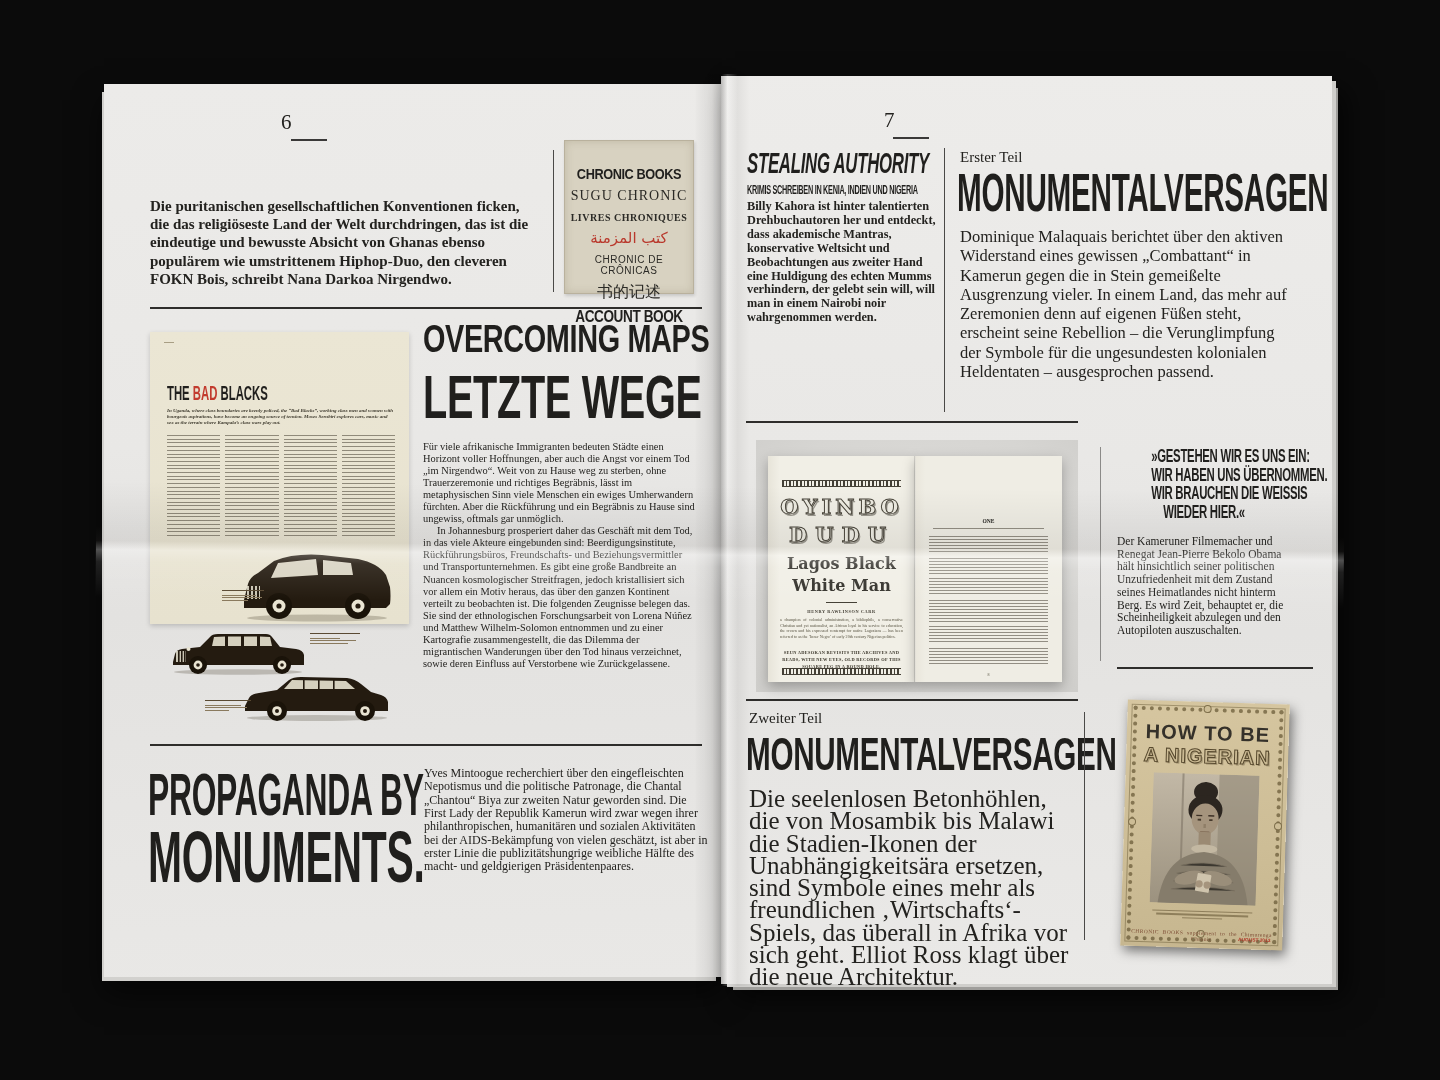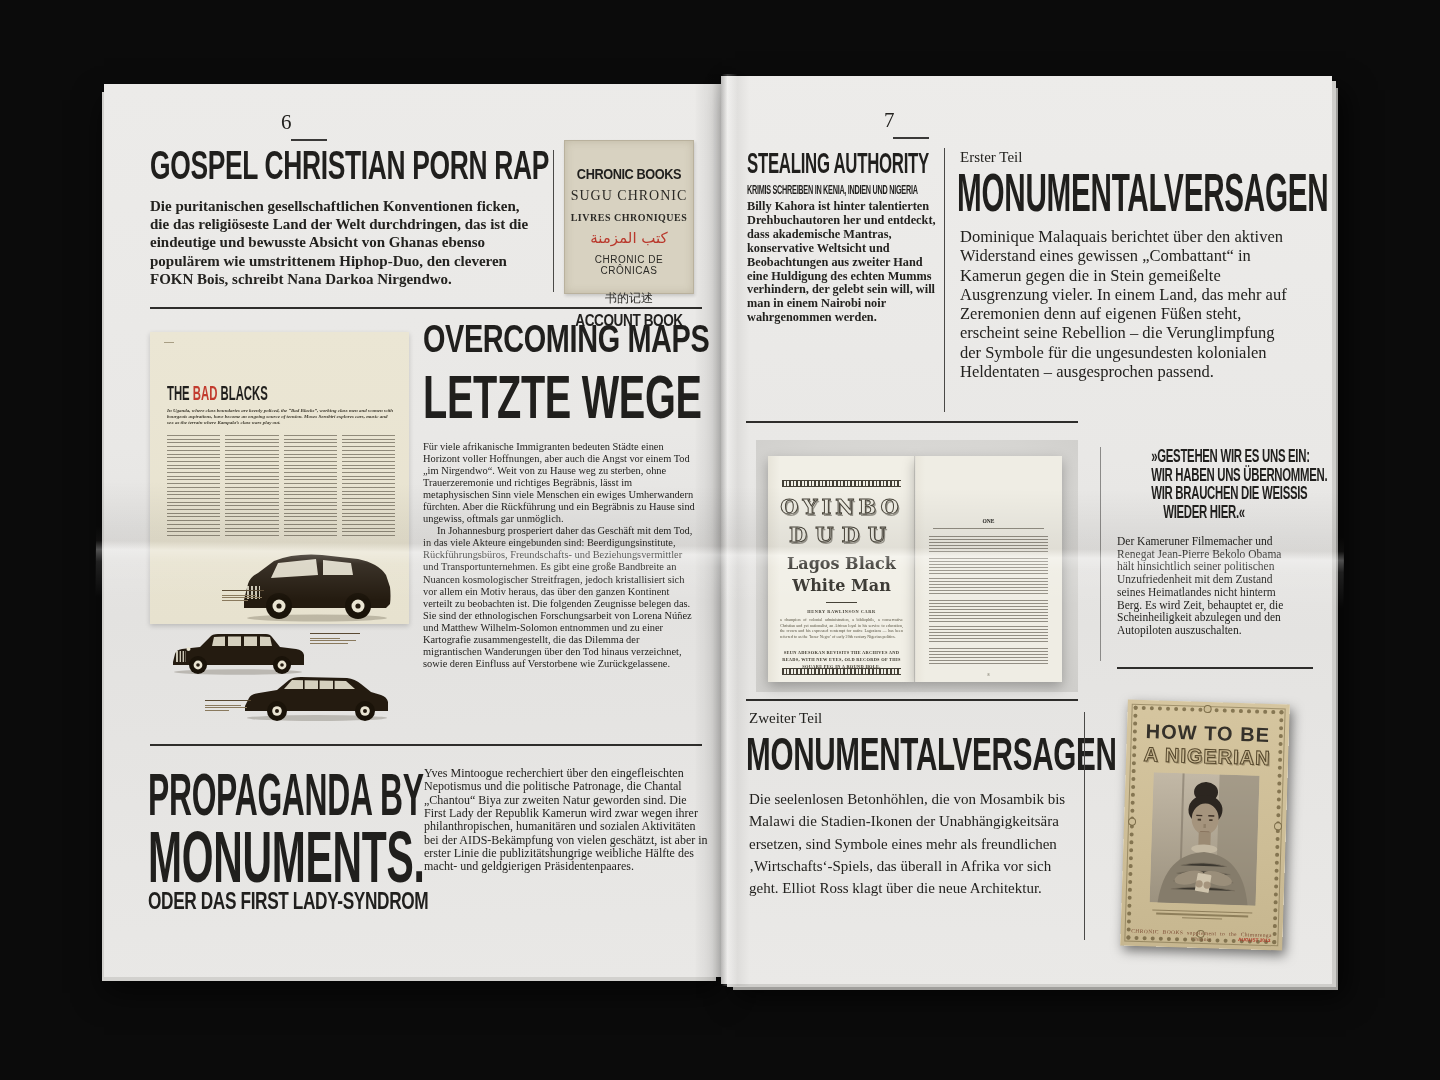--- a/index.html
+++ b/index.html
@@ -63,35 +63,32 @@
 </head>
 <body>
 
 <div id="stage">
 
   <div id="page-left" class="page"></div>
 
   <div class="abs serif" style="left:281px;top:110px;font-size:21px;">6</div>
   <div class="abs" style="left:291px;top:139px;width:36px;height:1.5px;background:#3a3938;"></div>
 
-  <div class="abs" style="left:150px;top:145px;">
-    <span class="cnd" style="font-size:40px;transform:scaleX(.66);">GOSPEL CHRISTIAN PORN RAP</span>
-  </div>
   <div class="abs serif" style="left:150px;top:197px;width:392px;font-size:15px;line-height:18.2px;font-weight:700;">Die puritanischen gesellschaftlichen Konventionen ficken, die das religiöseste Land der Welt durchdringen, das ist die eindeutige und bewusste Absicht von Ghanas ebenso populärem wie umstrittenem Hiphop-Duo, den cleveren FOKN Bois, schreibt Nana Darkoa Nirgendwo.</div>
   <div class="rule-v" style="left:553px;top:150px;height:142px;"></div>
 
   <div id="chronic-box" class="abs">
     <span class="chl" style="margin-top:25px;">
         <span class="cnd cndC" style="font-size:15px;transform:scaleX(.85);">CHRONIC BOOKS</span>
       </span>
     <span class="chl serif" style="margin-top:7px;font-size:14px;letter-spacing:1px;">SUGU CHRONIC</span>
     <span class="chl serif" style="margin-top:8px;font-size:10px;font-weight:700;letter-spacing:.5px;">LIVRES CHRONIQUES</span>
     <span class="chl" style="margin-top:6px;font-size:15px;color:#b9382c;font-family:'DejaVu Sans',sans-serif;">كتب المزمنة</span>
     <span class="chl" style="margin-top:7px;font-size:10px;font-family:'Liberation Sans',sans-serif;letter-spacing:.5px;">CHRONIC DE CRÔNICAS</span>
-    <span class="chl" style="margin-top:14px;font-size:12px;">书的记述</span>
+    <span class="chl" style="margin-top:6px;font-size:16px;">书的记述</span>
     <span class="chl" style="margin-top:6px;">
         <span class="cnd cndC" style="font-size:16px;transform:scaleX(.85);">ACCOUNT BOOK</span>
       </span>
   </div>
 
   <div class="rule-h" style="left:150px;top:307px;width:552px;"></div>
 
   <div id="badblacks" class="abs">
     <div class="abs" style="left:14px;top:10px;width:10px;height:1px;background:#a89e84;"></div>
     <div class="abs" style="left:17px;top:50px;">
@@ -187,31 +184,28 @@
   </div>
 
   <div class="rule-h" style="left:150px;top:744px;width:552px;"></div>
 
   <div class="abs" style="left:148px;top:765px;">
     <span class="cnd" style="font-size:60px;transform:scaleX(.53);">PROPAGANDA BY</span>
   </div>
   <div class="abs" style="left:148px;top:820px;">
     <span class="cnd" style="font-size:73px;transform:scaleX(.56);">MONUMENTS.</span>
   </div>
-  <div class="abs" style="left:148px;top:890px;">
-    <span class="cnd" style="font-size:23px;transform:scaleX(.75);">ODER DAS FIRST LADY-SYNDROM</span>
-  </div>
   <div class="abs serif" style="left:424px;top:767px;width:286px;font-size:12px;line-height:13.35px;">Yves Mintoogue recherchiert über den eingefleischten Nepotismus und die politische Patronage, die Chantal „Chantou“ Biya zur zweiten Natur geworden sind. Die First Lady der Republik Kamerun wird zwar wegen ihrer philanthropischen, humanitären und sozialen Aktivitäten bei der AIDS-Bekämpfung von vielen geschätzt, ist aber in erster Linie die publizitätshungrige weibliche Hälfte des macht- und geldgierigen Präsidentenpaares.</div>
 
   <div id="page-right" class="page"></div>
 
   <div class="abs serif" style="left:884px;top:108px;font-size:21px;">7</div>
   <div class="abs" style="left:893px;top:137px;width:36px;height:1.5px;background:#3a3938;"></div>
 
-  <div class="abs" style="left:747px;top:148px;">
+  <div class="abs" style="left:747px;top:148px;font-style:italic;">
     <span class="cnd" style="font-size:30px;transform:scaleX(.56);">STEALING AUTHORITY</span>
   </div>
   <div class="abs" style="left:747px;top:180px;">
     <span class="cnd" style="font-size:13px;transform:scaleX(.56);">KRIMIS SCHREIBEN IN KENIA, INDIEN UND NIGERIA</span>
   </div>
   <div class="abs serif" style="left:747px;top:200px;width:192px;font-size:12.3px;line-height:13.9px;font-weight:700;">Billy Kahora ist hinter talentierten Drehbuchautoren her und entdeckt, dass akademische Mantras, konservative Weltsicht und Beobachtungen aus zweiter Hand eine Huldigung des echten Mumms verhindern, der gelebt sein will, will man in einem Nairobi noir wahrgenommen werden.</div>
   <div class="rule-v" style="left:944px;top:148px;height:264px;"></div>
 
   <div class="abs serif" style="left:960px;top:149px;font-size:15px;">Erster Teil</div>
   <div class="abs" style="left:957px;top:166px;">
@@ -255,21 +249,21 @@
   </div>
   <div class="abs serif" style="left:1117px;top:535px;width:170px;font-size:11.5px;line-height:12.7px;">Der Kameruner Filmemacher und Renegat Jean-Pierre Bekolo Obama hält hinsichtlich seiner politischen Unzufriedenheit mit dem Zustand seines Heimatlandes nicht hinterm Berg. Es wird Zeit, behauptet er, die Scheinheiligkeit abzulegen und den Autopiloten auszuschalten.</div>
   <div class="rule-h" style="left:1117px;top:667px;width:196px;height:1.5px;"></div>
 
   <div class="rule-h" style="left:746px;top:699px;width:332px;"></div>
 
   <div class="abs serif" style="left:749px;top:710px;font-size:15px;">Zweiter Teil</div>
   <div class="abs" style="left:746px;top:731px;">
     <span class="cnd" style="font-size:46px;transform:scaleX(.645);">MONUMENTALVERSAGEN</span>
   </div>
-  <div class="abs serif" style="left:749px;top:788px;width:334px;font-size:15px;line-height:22.3px;">Die seelenlosen Betonhöhlen, die von Mosambik bis Malawi die Stadien-Ikonen der Unabhängigkeitsära ersetzen, sind Symbole eines mehr als freundlichen ‚Wirtschafts‘-Spiels, das überall in Afrika vor sich geht. Elliot Ross klagt über die neue Architektur.</div>
+  <div class="abs serif" style="left:749px;top:788px;width:334px;font-size:25px;line-height:22.3px;">Die seelenlosen Betonhöhlen, die von Mosambik bis Malawi die Stadien-Ikonen der Unabhängigkeitsära ersetzen, sind Symbole eines mehr als freundlichen ‚Wirtschafts‘-Spiels, das überall in Afrika vor sich geht. Elliot Ross klagt über die neue Architektur.</div>
   <div class="rule-v" style="left:1084px;top:712px;height:228px;"></div>
 
   <div id="cover" class="abs">
     <div class="cover-frame2"></div>
     <div class="cover-frame"></div>
     <span class="frame-dot" style="left:4px;top:118px;"></span>
     <span class="frame-dot" style="right:4px;top:118px;"></span>
     <span class="frame-dot" style="left:76px;top:3px;"></span>
     <span class="frame-dot" style="left:76px;bottom:10px;"></span>
     <div style="position:absolute;left:0;right:0;top:20px;text-align:center;font-family:'Liberation Sans',sans-serif;font-weight:700;font-size:20px;letter-spacing:1px;color:#35312a;">HOW TO BE</div>

